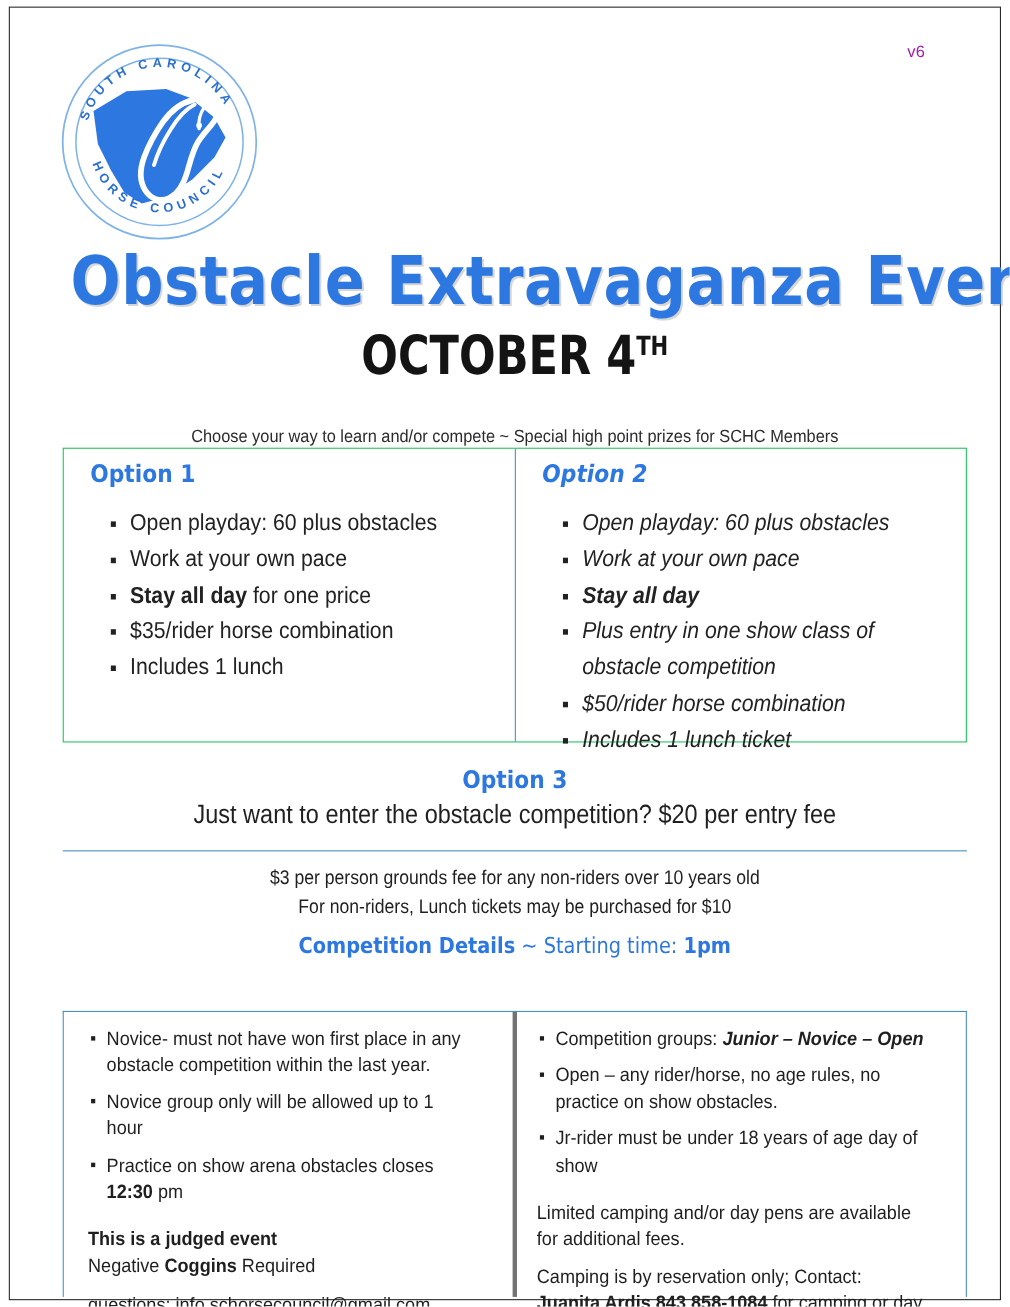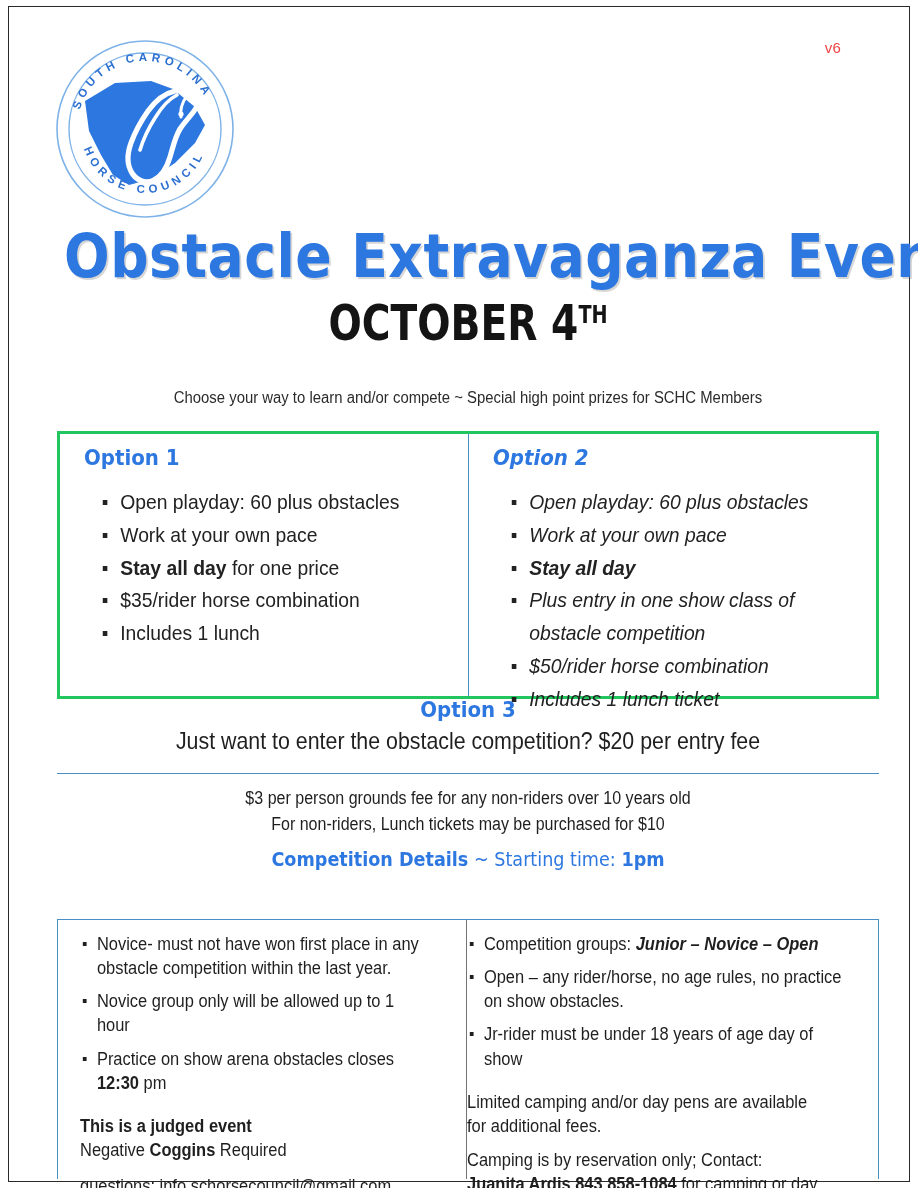--- a/index.html
+++ b/index.html
@@ -28,21 +28,21 @@
     border: 1px solid #2a2a2a;
     box-sizing: border-box;
   }
 
   
   .version-mark {
     position: absolute;
     right: 68px;
     top: 32px;
     font-size: 15px;
-    color: #ef4444;
+    color: #a21caf;
     font-family: "Liberation Sans", sans-serif;
     letter-spacing: 0.2px;
   }
 
   
   .logo-wrap {
     position: absolute;
     left: 46px;
     top: 32px;
     width: 180px;
@@ -147,24 +147,24 @@
     font-size: 16px;
     color: #2b2b2b;
     transform: scaleX(0.93);
     white-space: nowrap;
   }
 
   
   .options-row {
     position: absolute;
     left: 48px;
-    top: 424px;
+    top: 400px;
     width: 822px;
     height: 268px;
-    border: 3px solid #22c55e;
+    border: 1px solid #22c55e;
     box-sizing: border-box;
     display: flex;
   }
   .opt-col {
     box-sizing: border-box;
     padding: 11px 0 0 0;
   }
   .opt-col.left  { width: 410px; padding-left: 24px; }
   .opt-col.right { width: 411px; padding-left: 24px; border-left: 1px solid #4a8fc4; font-style: italic; }
 
@@ -270,21 +270,21 @@
     width: 822px;
     height: 260px;
     border: 1px solid #4a8fc4;
     border-bottom: none;
     box-sizing: border-box;
     display: flex;
     margin-top: 40px;
   }
   .det-col { box-sizing: border-box; padding-top: 12px; }
   .det-col.left  { width: 408px; padding-left: 22px; padding-right: 12px; }
-  .det-col.right { width: 413px; padding-right: 8px; border-left: 1px solid #737373; }
+  .det-col.right { width: 413px; padding-left: 18px; padding-right: 8px; border-left: 4px solid #737373; }
 
   .det-list { list-style: none; margin: 0; padding: 0; }
   .det-list li {
     position: relative;
     font-family: "Liberation Sans", sans-serif;
     font-size: 17.5px;
     color: #1f1f1f;
     line-height: 1.38;
     padding-left: 18px;
     margin-bottom: 9px;

